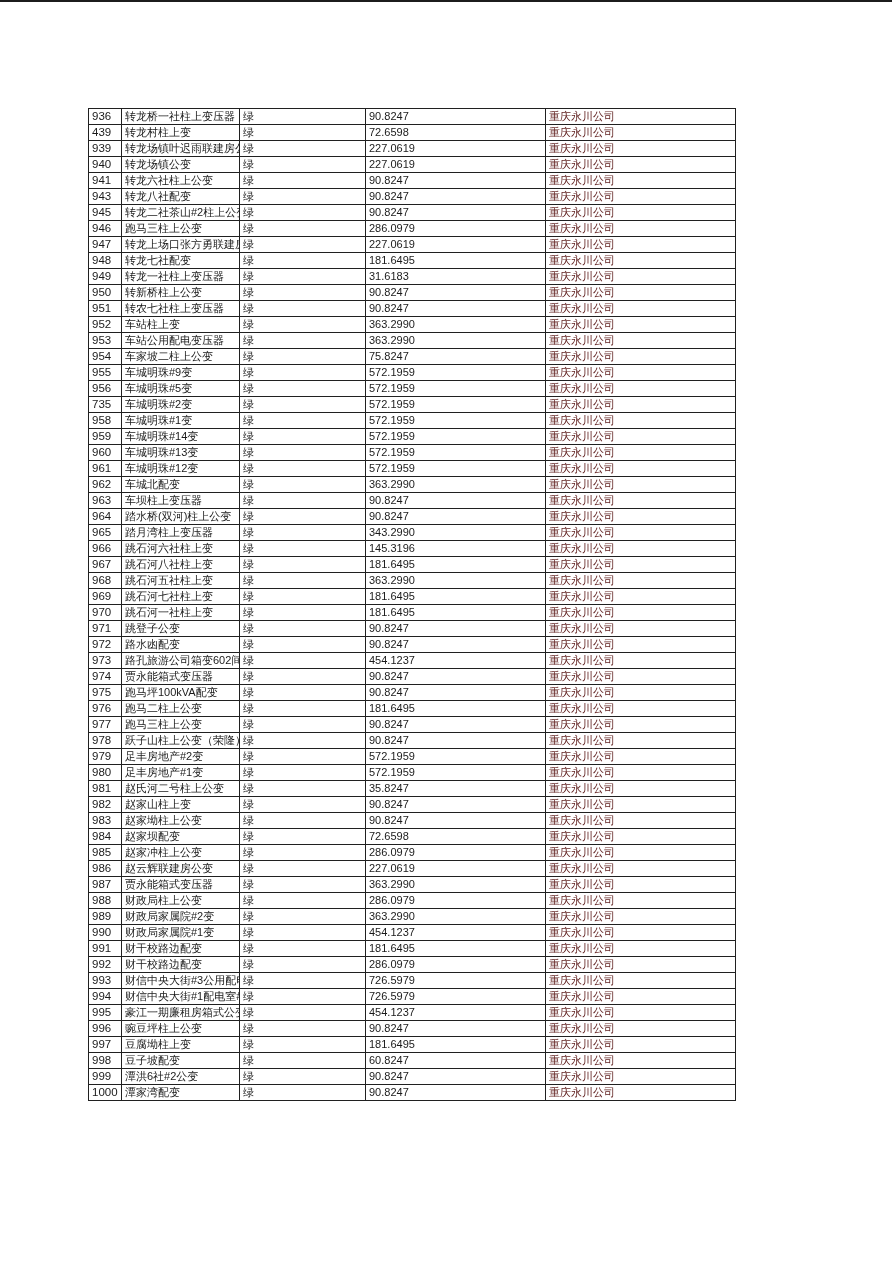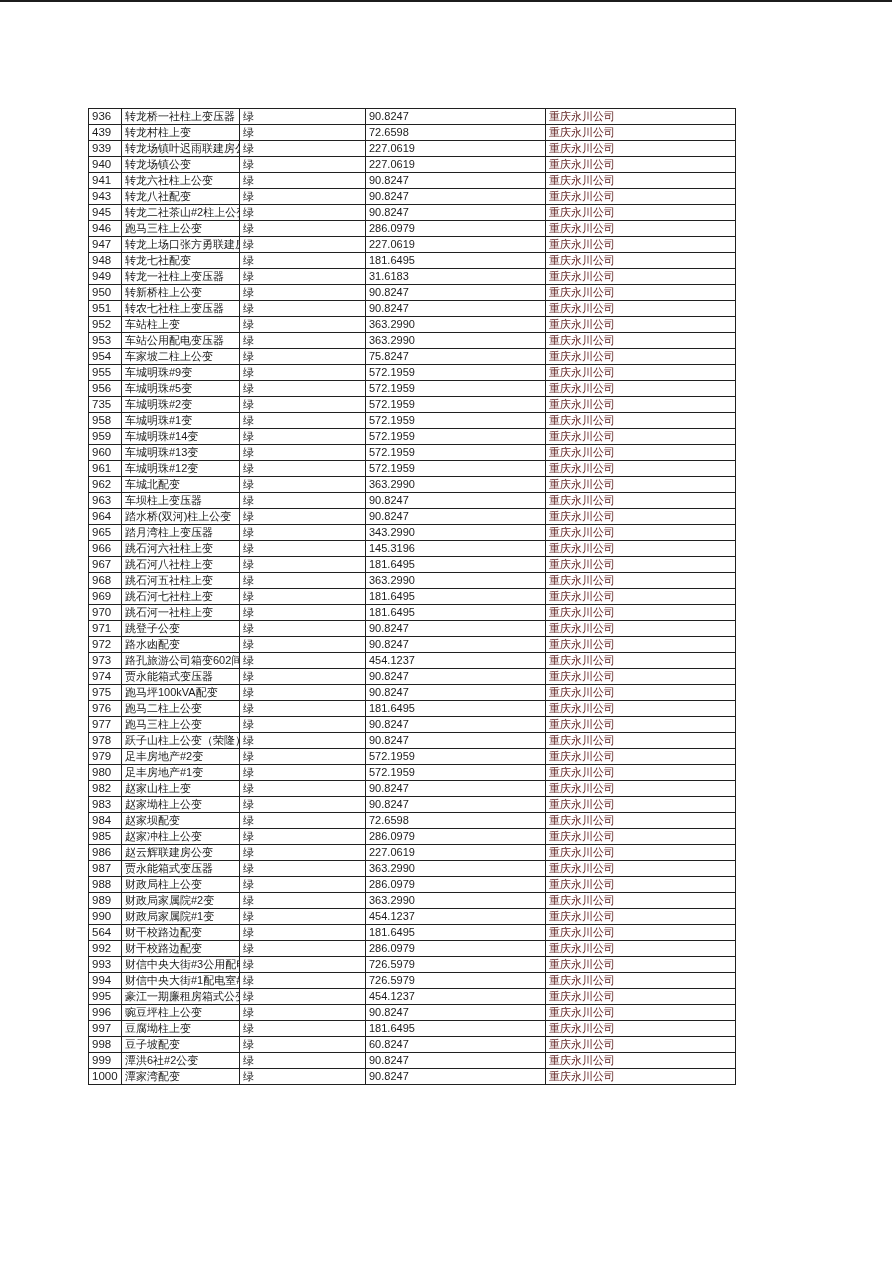--- a/index.html
+++ b/index.html
@@ -357,20 +357,27 @@
             <td class="c4">重庆永川公司</td>
           </tr>
           <tr>
             <td class="c0">980</td>
             <td class="c1">足丰房地产#1变</td>
             <td class="c2">绿</td>
             <td class="c3">572.1959</td>
             <td class="c4">重庆永川公司</td>
           </tr>
           <tr>
+            <td class="c0">981</td>
+            <td class="c1">赵氏河二号柱上公变</td>
+            <td class="c2">绿</td>
+            <td class="c3">35.8247</td>
+            <td class="c4">重庆永川公司</td>
+          </tr>
+          <tr>
             <td class="c0">982</td>
             <td class="c1">赵家山柱上变</td>
             <td class="c2">绿</td>
             <td class="c3">90.8247</td>
             <td class="c4">重庆永川公司</td>
           </tr>
           <tr>
             <td class="c0">983</td>
             <td class="c1">赵家坳柱上公变</td>
             <td class="c2">绿</td>
@@ -420,21 +427,21 @@
             <td class="c4">重庆永川公司</td>
           </tr>
           <tr>
             <td class="c0">990</td>
             <td class="c1">财政局家属院#1变</td>
             <td class="c2">绿</td>
             <td class="c3">454.1237</td>
             <td class="c4">重庆永川公司</td>
           </tr>
           <tr>
-            <td class="c0">564</td>
+            <td class="c0">991</td>
             <td class="c1">财干校路边配变</td>
             <td class="c2">绿</td>
             <td class="c3">181.6495</td>
             <td class="c4">重庆永川公司</td>
           </tr>
           <tr>
             <td class="c0">992</td>
             <td class="c1">财干校路边配变</td>
             <td class="c2">绿</td>
             <td class="c3">286.0979</td>

